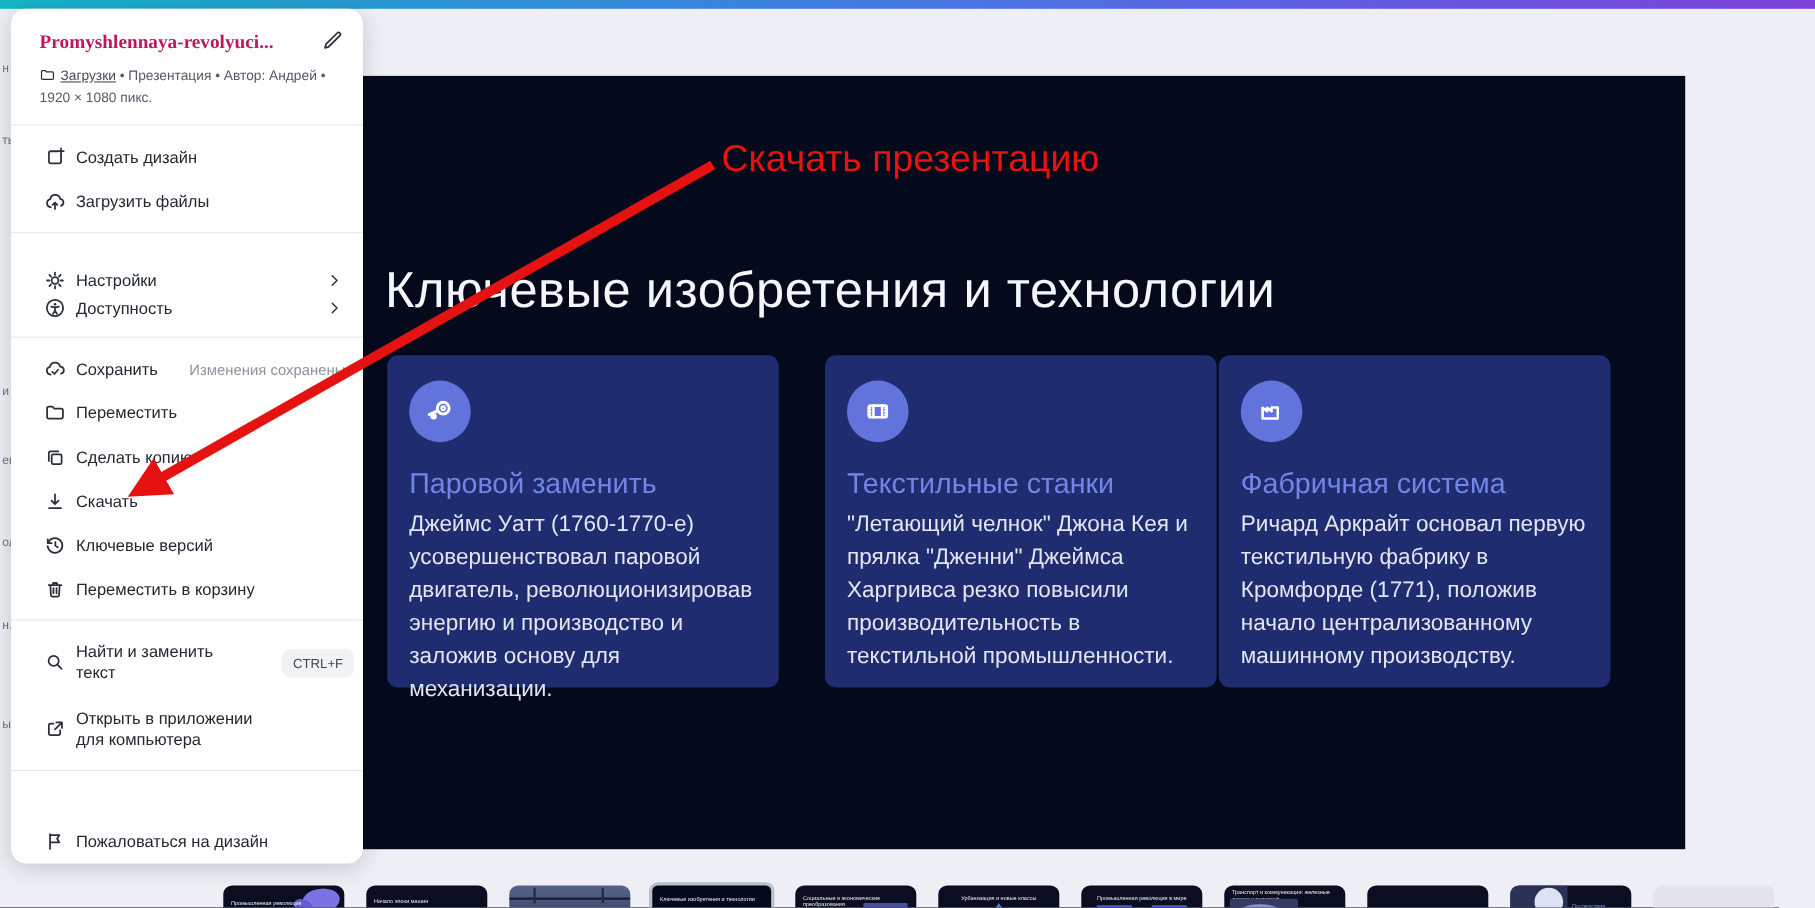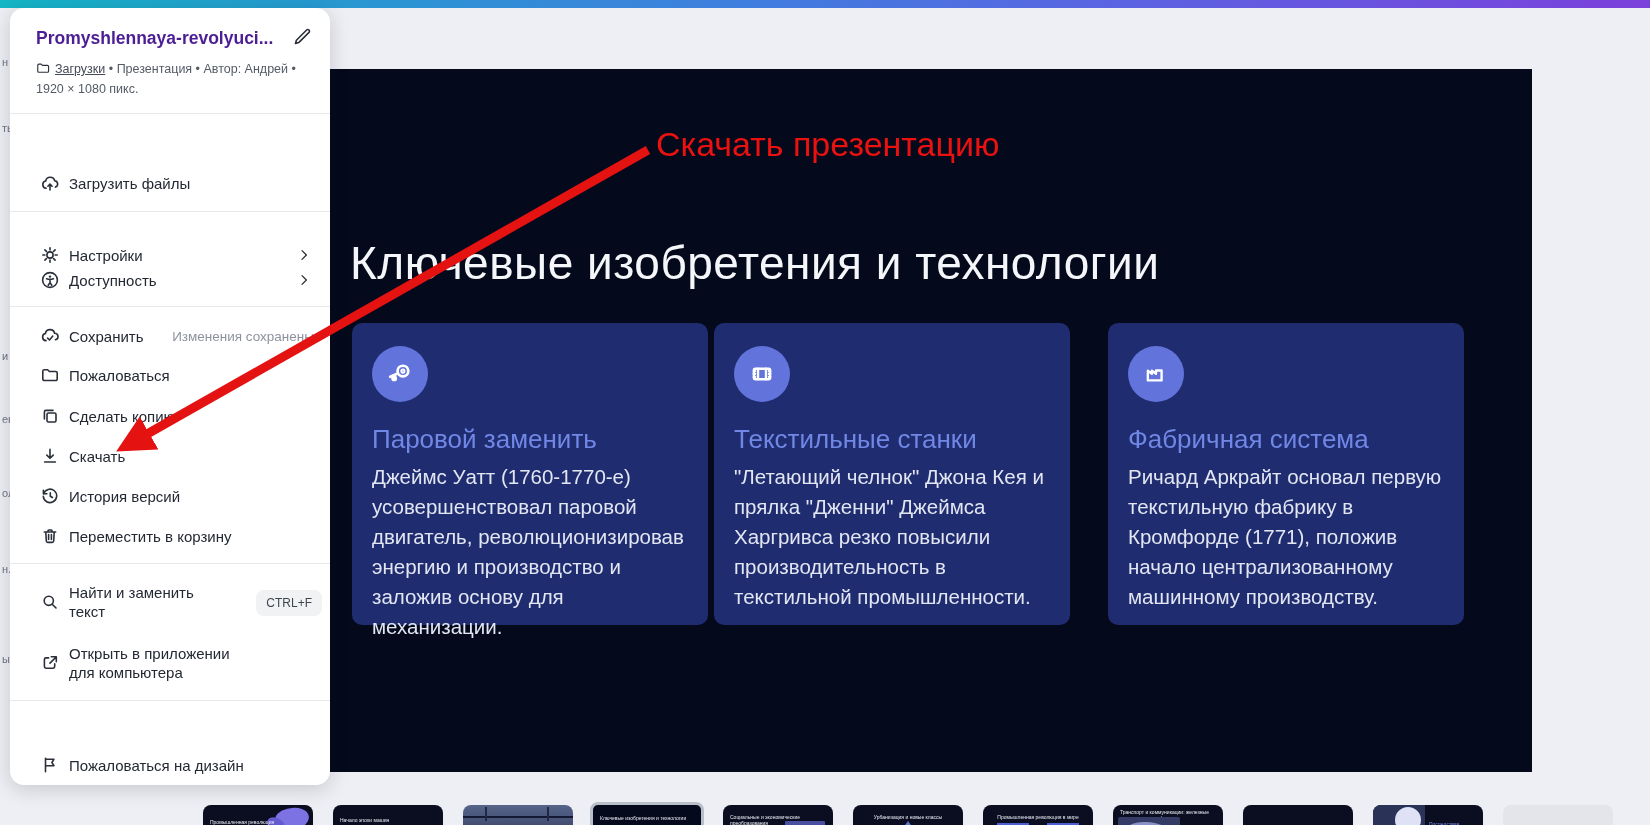--- a/index.html
+++ b/index.html
@@ -8,35 +8,35 @@
   .stage { position:absolute; inset:0; width:1650px; height:825px; }
 
   
   .gradbar { position:absolute; left:0; top:0; width:1650px; height:8px;
     background:linear-gradient(90deg,#14b6c6 0%,#2a96d2 22%,#3f7ede 45%,#5b63e2 68%,#7b40da 100%); z-index:5;}
 
   
   .slide { position:absolute; left:330px; top:69px; width:1202px; height:703px; background:#04091b; z-index:1; }
   .slide-title { position:absolute; left:20px; top:167px; font-size:46px; color:#f4f6fa; letter-spacing:.5px; white-space:nowrap; }
   .card { position:absolute; top:254px; width:356px; height:302px; background:#1f2c6f; border-radius:10px; padding:12px 20px; }
-  .card1{ left:22px; } .card2{ left:384px; } .card3{ left:778px; }
+  .card1{ left:22px; } .card2{ left:420px; } .card3{ left:778px; }
   .card-icon { width:56px; height:56px; border-radius:50%; background:#6274dc; margin-top:11px;
     display:flex; align-items:center; justify-content:center; }
   .card-icon svg { stroke:#fff; fill:none; stroke-width:2; stroke-linecap:round; stroke-linejoin:round; }
   .card-title { margin-top:22px; font-size:26px; color:#7187e6; }
   .card-body { margin-top:7px; font-size:20.5px; line-height:30px; color:#e2e6f2; }
 
   
   .annot-text { position:absolute; left:656px; top:125px; font-size:34px; color:#ea1111; z-index:60; white-space:nowrap; }
   .annot-svg { position:absolute; inset:0; z-index:60; pointer-events:none; }
 
   
   .panel { position:absolute; left:10px; top:8px; width:320px; height:777px; background:#fff; border-radius:14px;
     box-shadow:0 4px 20px rgba(20,24,40,.18); z-index:20; }
-  .panel-title { position:absolute; left:26px; top:20px; width:250px; font-size:17.5px; font-weight:bold; color:#4c1d95; white-space:nowrap; overflow:hidden; }
+  .panel-title { position:absolute; left:26px; top:20px; width:250px; font-size:17.5px; font-weight:bold; color:#be185d; white-space:nowrap; overflow:hidden;font-family:Liberation Serif, serif; }
   .pencil { position:absolute; right:18px; top:19px; }
   .subtitle { position:absolute; left:26px; top:52px; width:280px; font-size:12.5px; line-height:18px; color:#545b66; }
   .subtitle a { color:#444b57; text-decoration:underline; }
   .fold-ic { display:inline-block; vertical-align:-2px; margin-right:5px; }
   .div { position:absolute; left:0; width:320px; height:1px; background:#e7e8ec; }
   .mi { position:absolute; left:0; width:320px; height:28px; display:flex; align-items:center; cursor:pointer; }
   .mi .ic { width:20px; height:20px; margin-left:30px; flex:none; }
   .mi .lbl { margin-left:9px; font-size:15px; color:#232833; line-height:19px; width:188px; }
   .mi.tall { height:48px; }
   .mi svg, .pencil svg, .fold-ic svg { stroke:#2a2f3a; fill:none; stroke-width:1.6; stroke-linecap:round; stroke-linejoin:round; }
@@ -116,20 +116,27 @@
       <svg width="20" height="20" viewBox="0 0 20 20">
           <path d="M3.5 16.5l.9-3.3L14.6 3a1.6 1.6 0 0 1 2.3 0l.1.1a1.6 1.6 0 0 1 0 2.3L6.7 15.6z"></path>
         </svg>
     </div>
     <div class="subtitle"><span class="fold-ic"><svg width="14" height="14" viewBox="0 0 20 20">
             <path d="M2.5 6a1.5 1.5 0 0 1 1.5-1.5h3.4l1.8 1.8h7.3A1.5 1.5 0 0 1 18 7.8v6.7a1.5 1.5 0 0 1-1.5 1.5H4A1.5 1.5 0 0 1 2.5 14.5z"></path>
           </svg></span><a href="#">Загрузки</a><span> • Презентация • Автор: Андрей • 1920 × 1080 пикс.</span></div>
 
     <div class="div" style="top:105px"></div>
 
+    <div class="mi" style="top:121px">
+      <svg class="ic" viewBox="0 0 20 20">
+          <path d="M12.8 4.5H6A1.5 1.5 0 0 0 4.5 6v8A1.5 1.5 0 0 0 6 15.5h8a1.5 1.5 0 0 0 1.5-1.5V7.2"></path>
+          <path d="M15.5 2v4.8M13.1 4.4h4.8"></path>
+        </svg>
+      <span class="lbl">Создать дизайн</span>
+    </div>
     <div class="mi" style="top:161px">
       <svg class="ic" viewBox="0 0 20 20">
           <path d="M6.2 15.3a3.7 3.7 0 0 1-.5-7.3 4.6 4.6 0 0 1 9-.3 3.3 3.3 0 0 1 .7 6.4"></path>
           <path d="M10 17v-5.4M7.9 13.2L10 11.1l2.1 2.1"></path>
         </svg>
       <span class="lbl">Загрузить файлы</span>
     </div>
 
     <div class="div" style="top:203px"></div>
 
@@ -162,42 +169,42 @@
           <path d="M6 14.6a3.6 3.6 0 0 1-.6-7.1 4.7 4.7 0 0 1 9.2-.3 3.3 3.3 0 0 1 .9 6.5"></path>
           <path d="M7.6 12.1l1.9 1.9 3.3-3.9"></path>
         </svg>
       <span class="lbl">Сохранить</span>
       <span class="status">Изменения сохранены</span>
     </div>
     <div class="mi" style="top:353px">
       <svg class="ic" viewBox="0 0 20 20">
           <path d="M2.8 6.2A1.5 1.5 0 0 1 4.3 4.7h3.3l1.8 1.8h6.3A1.5 1.5 0 0 1 17.2 8v6a1.5 1.5 0 0 1-1.5 1.5H4.3A1.5 1.5 0 0 1 2.8 14z"></path>
         </svg>
-      <span class="lbl">Пожаловаться</span>
+      <span class="lbl">Переместить</span>
     </div>
     <div class="mi" style="top:394px">
       <svg class="ic" viewBox="0 0 20 20">
           <rect x="7" y="7" width="9" height="9" rx="1.4"></rect>
           <path d="M13 4.4H5.9A1.5 1.5 0 0 0 4.4 5.9V13"></path>
         </svg>
       <span class="lbl">Сделать копию</span>
     </div>
     <div class="mi" style="top:434px">
       <svg class="ic" viewBox="0 0 20 20">
           <path d="M10 3.4v8.6M6.8 9.1l3.2 3.2 3.2-3.2M4.6 16h10.8"></path>
         </svg>
       <span class="lbl">Скачать</span>
     </div>
     <div class="mi" style="top:474px">
       <svg class="ic" viewBox="0 0 20 20">
           <path d="M3.4 4.3v3.5h3.5"></path>
           <path d="M3.6 7.8a6.7 6.7 0 1 1-.3 2.6"></path>
           <path d="M10.3 6.8v3.4l2.2 1.3"></path>
         </svg>
-      <span class="lbl">История версий</span>
+      <span class="lbl">Ключевые версий</span>
     </div>
     <div class="mi" style="top:514px">
       <svg class="ic" viewBox="0 0 20 20">
           <path d="M4.3 6h11.4M8 6V4.8A.8.8 0 0 1 8.8 4h2.4a.8.8 0 0 1 .8.8V6M5.8 6l.5 9a1.5 1.5 0 0 0 1.5 1.4h4.4a1.5 1.5 0 0 0 1.5-1.4l.5-9"></path>
           <path d="M8.6 8.6v4.8M11.4 8.6v4.8"></path>
         </svg>
       <span class="lbl">Переместить в корзину</span>
     </div>
 
     <div class="div" style="top:555px"></div>

